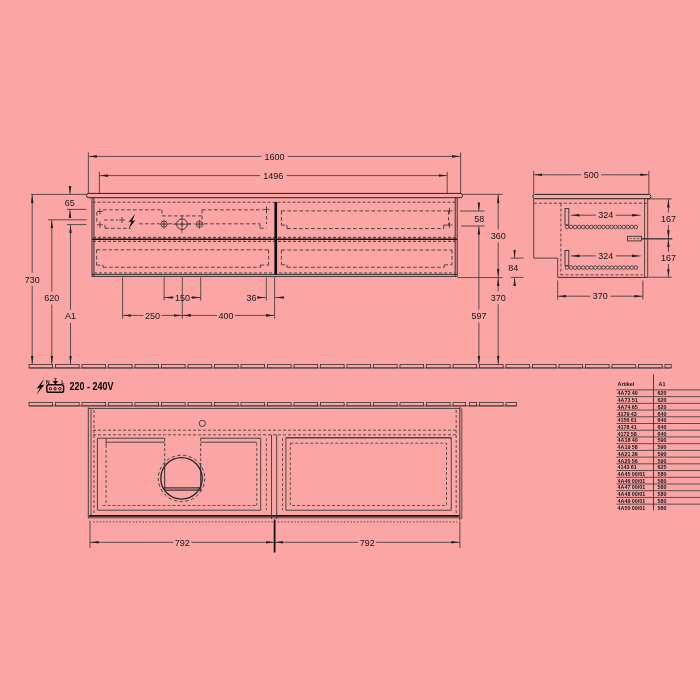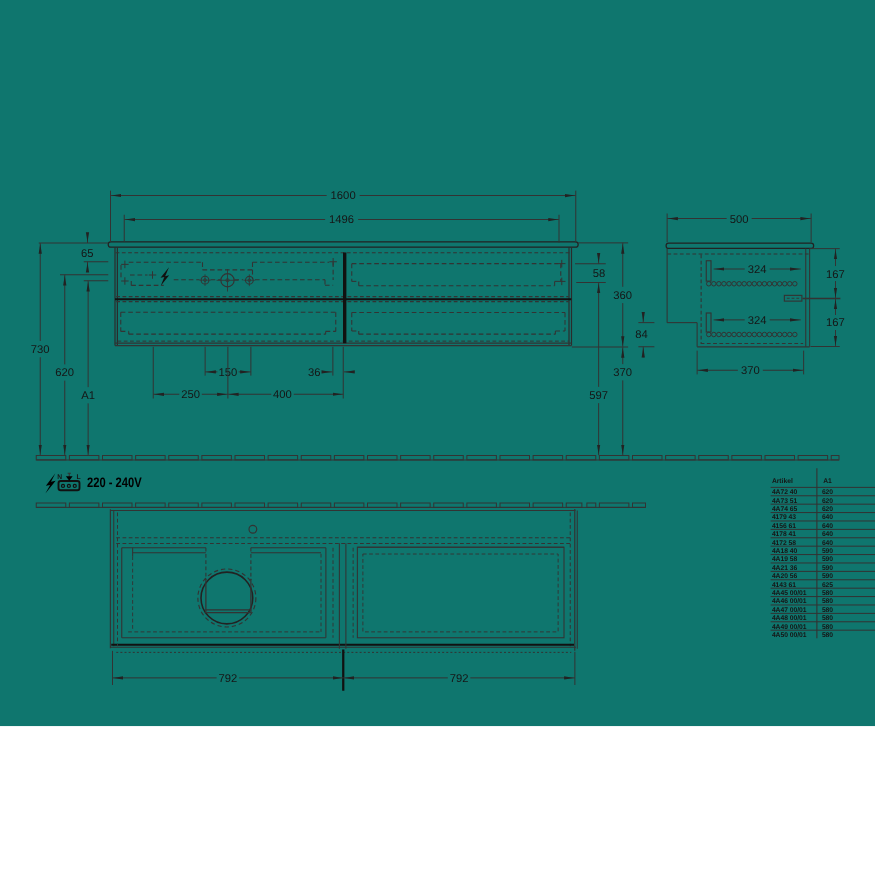--- a/index.html
+++ b/index.html
@@ -1,16 +1,16 @@
 <!DOCTYPE html>
 <html><head>
 <meta charset="utf-8">
 <style>
 html,body{margin:0;padding:0;background:#fff;}
-#page{width:700px;height:581px;position:relative;background:#0f766e;overflow:hidden;}
+#page{width:700px;height:700px;position:relative;background:#fca5a5;overflow:hidden;}
 text{font-family:"Liberation Sans",sans-serif;}
 </style>
 </head>
 <body>
 
 <div id="page">
 <svg width="700" height="700" viewBox="0 0 700 700">
 <defs>
 <marker id="ae" markerWidth="9" markerHeight="5" refX="8.6" refY="2.5" orient="auto" markerUnits="userSpaceOnUse">
           <path d="M0,1.2 L7.8,2.5 L0,3.8 Z" fill="#222"></path>

